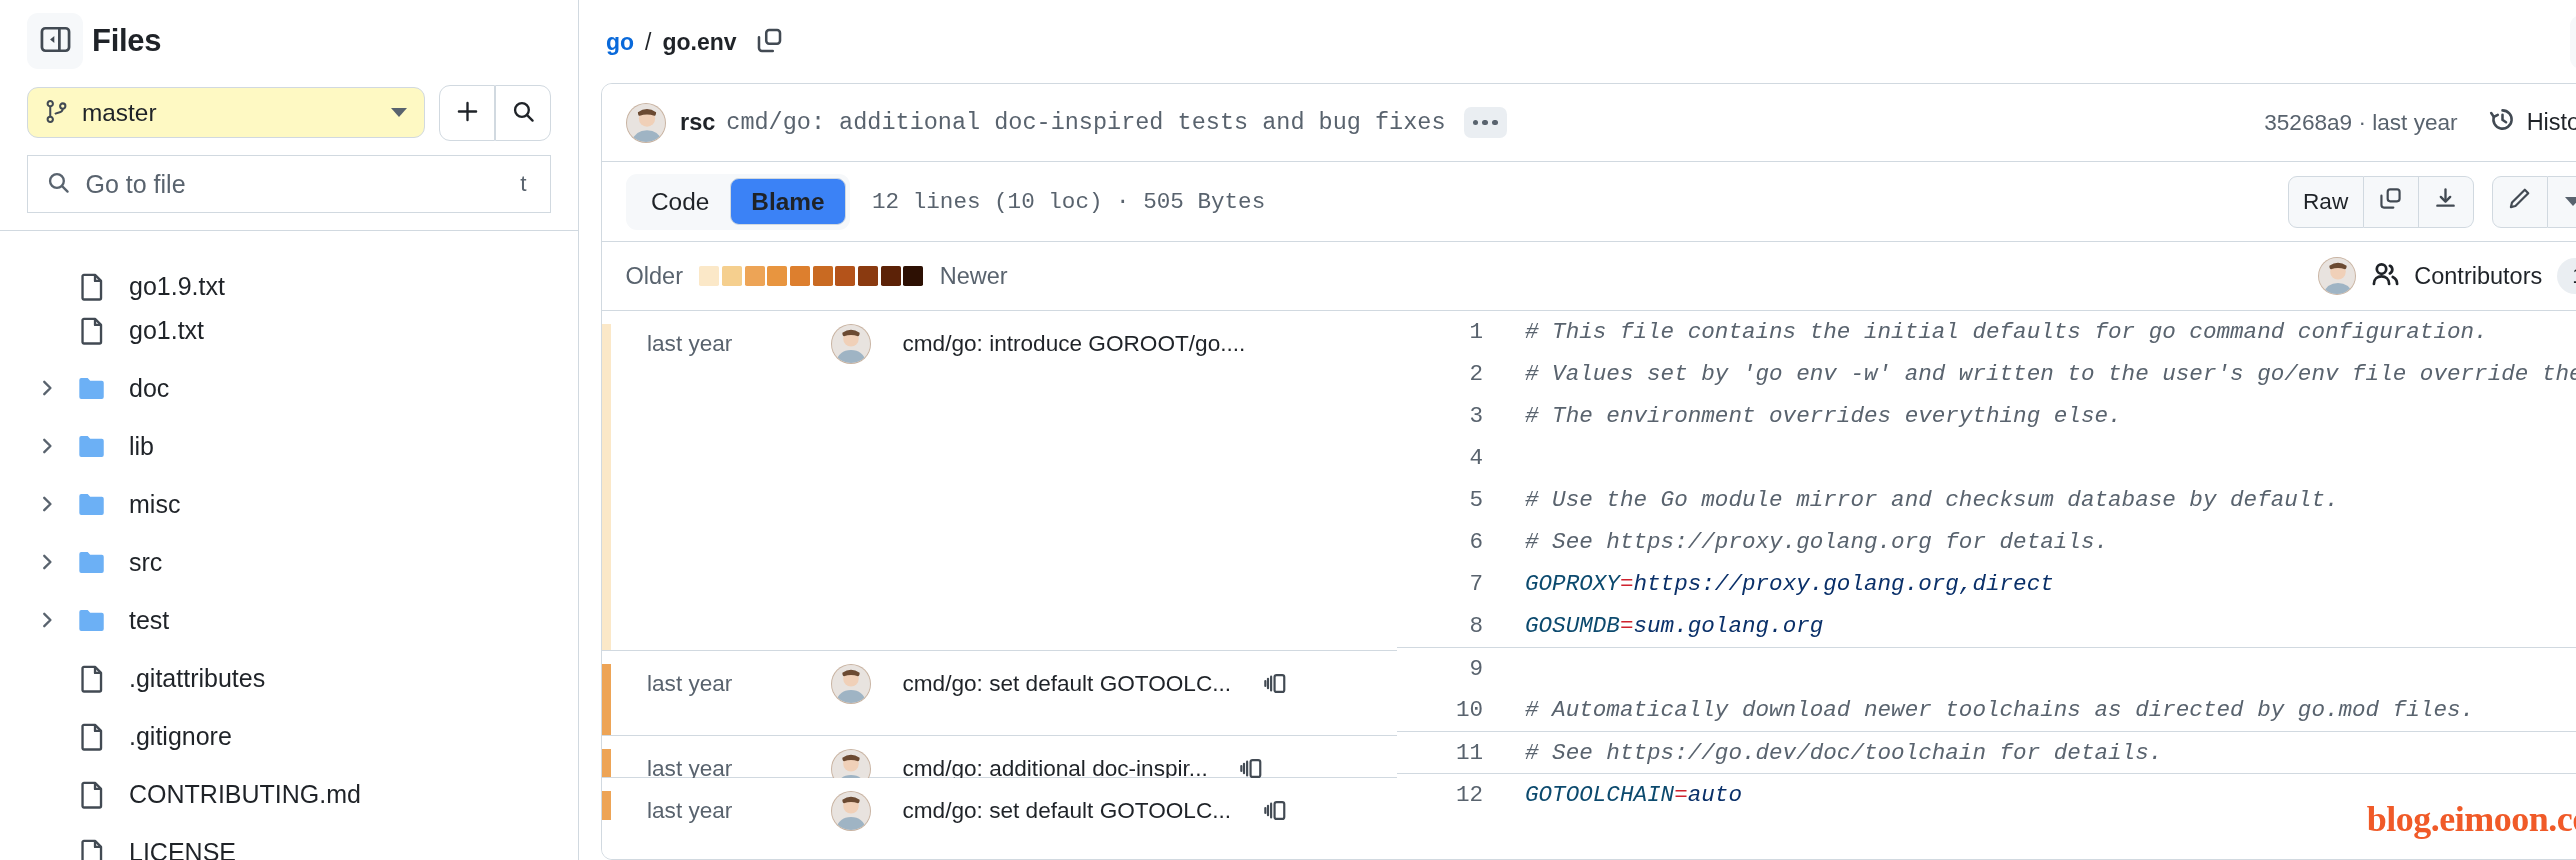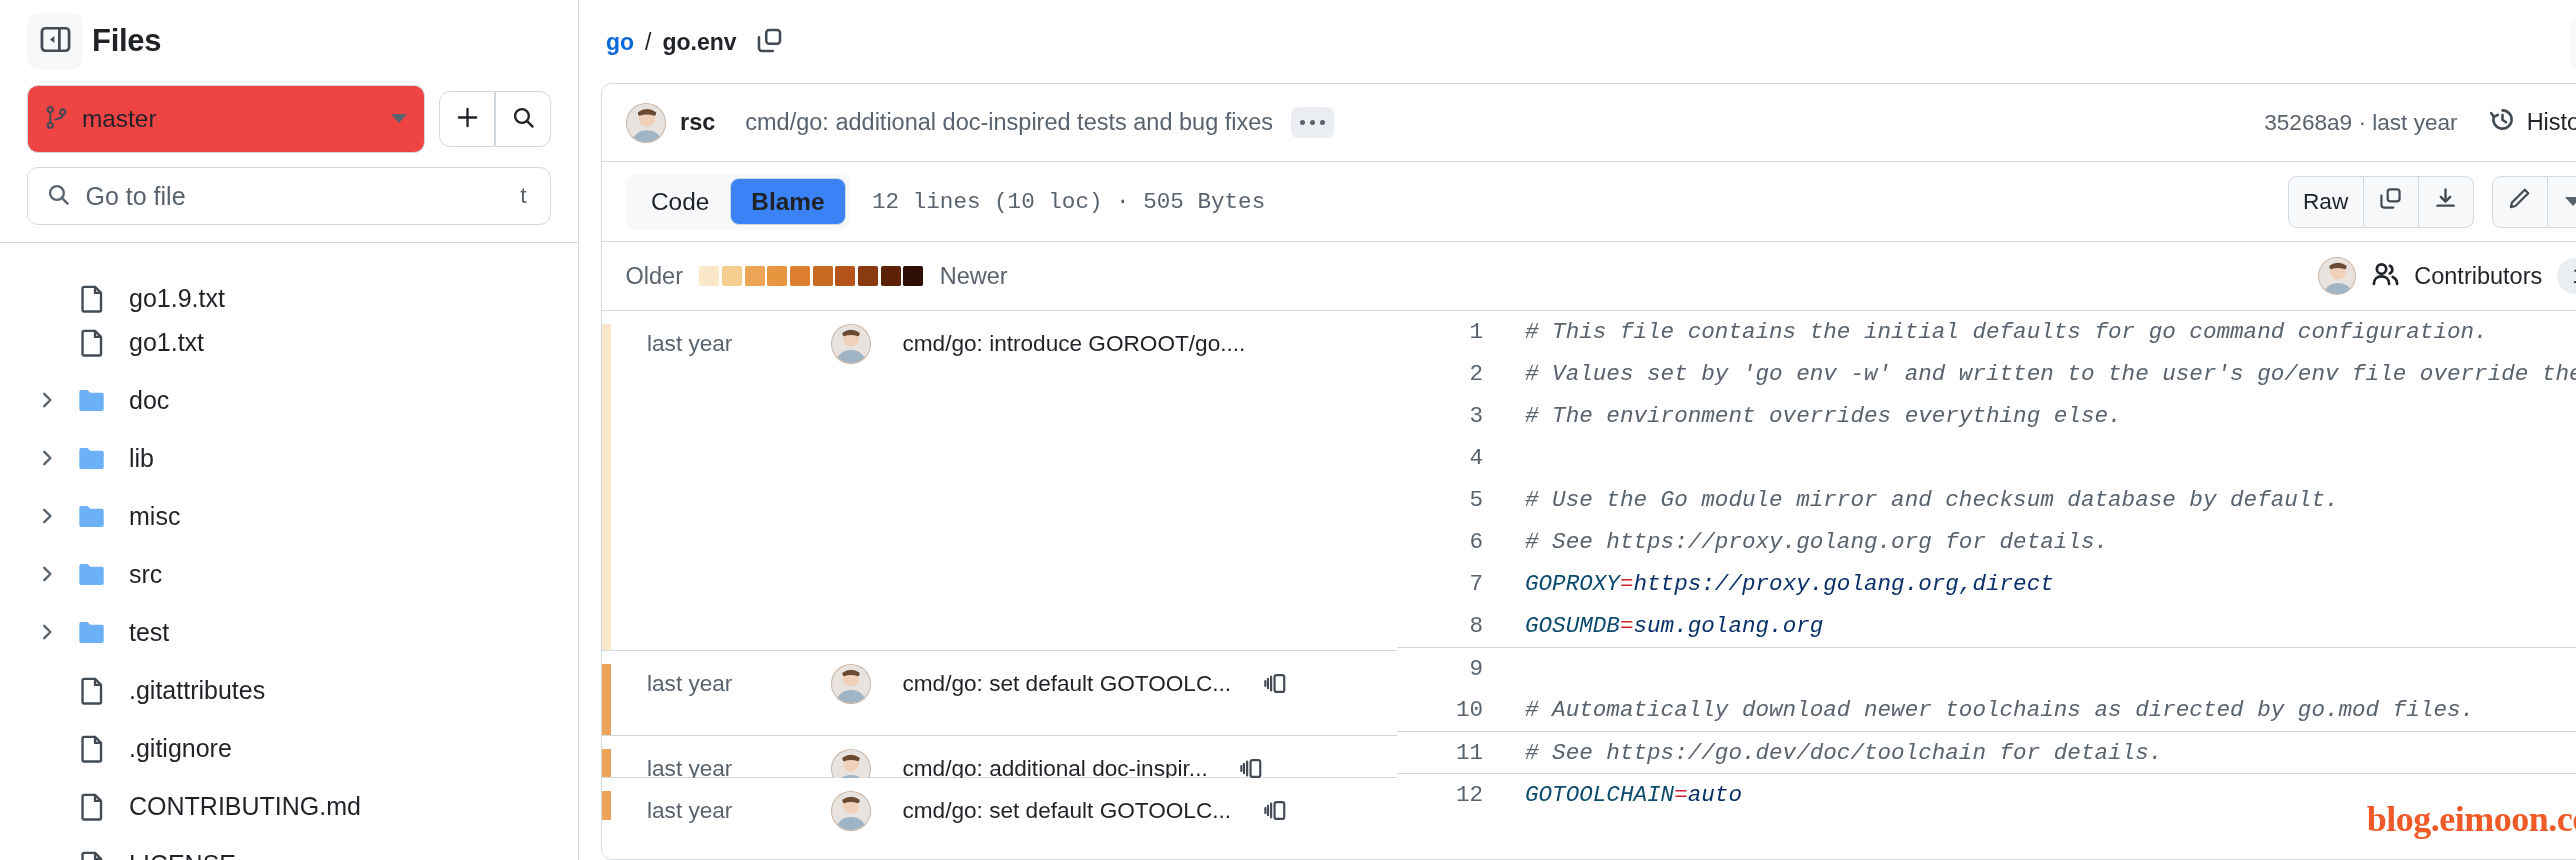--- a/index.html
+++ b/index.html
@@ -23,37 +23,37 @@
   .sb-header { display: flex; align-items: center; padding: 12.7px 18px 9px 27px; gap: 9px; }
   .sb-panel-btn {
     width: 56px; height: 56px; border-radius: 11px; background: #f6f8fa;
     display: flex; align-items: center; justify-content: center;
     border: none; cursor: pointer;
   }
   .sb-title { font-size: 31px; font-weight: 600; letter-spacing: -0.3px; color: #1f2328; }
 
   .sb-branchrow { display: flex; align-items: center; gap: 14.5px; padding: 7.2px 27px 0 27px; }
   .branch-select {
-    flex: 1; height: 68px; border: 1.8px solid #d1d9e0; border-radius: 11px;
-    background: #ef4444; display: flex; align-items: center; padding: 0 16.3px;
+    flex: 1; height: 51px; border: 1.8px solid #d1d9e0; border-radius: 11px;
+    background: #fef9c3; display: flex; align-items: center; padding: 0 16.3px;
     gap: 12.7px; cursor: pointer; position: relative;
   }
   .branch-name { font-size: 24.4px; font-weight: 500; color: #1f2328; flex: 1; }
   .caret { width: 0; height: 0; border-left: 8.1px solid transparent; border-right: 8.1px solid transparent; border-top: 9px solid #59636e; }
   .icon-btn {
     width: 56px; height: 56px; border: 1.8px solid #d1d9e0; border-radius: 11px;
     background: #fff; display: flex; align-items: center; justify-content: center; cursor: pointer;
   }
   .icon-btn.grp-l { border-radius: 11px 0 0 11px; border-right-width: 0.9px; }
   .icon-btn.grp-r { border-radius: 0 11px 11px 0; border-left-width: 0.9px; }
   .btn-group { display: flex; }
 
   .sb-searchrow { padding: 14.5px 27px 12.7px 27px; }
   .search-box {
-    height: 58px; border: 1.8px solid #d1d9e0; border-radius: 11px; background: #fff;
+    height: 58px; border: 1.8px solid #d1d9e0; border-radius: 0; background: #fff;
     display: flex; align-items: center; padding: 0 18px; gap: 14.5px; cursor: text;
   }
   .search-box input {
     flex: 1; border: none; outline: none; font-size: 25px; color: #1f2328;
     font-family: "Liberation Sans", sans-serif; background: transparent;
   }
   .search-box input::placeholder { color: #59636e; }
   .kbd { font-size: 22.6px; color: #59636e; padding-right: 5.4px; }
 
   .sb-divider { height: 1.8px; background: #d1d9e0; margin-top: 3.6px; }
@@ -91,21 +91,21 @@
   .commit-bar {
     display: flex; align-items: center; height: 78px; padding: 0 23.5px 0 23.5px;
     border-bottom: 1.8px solid #d1d9e0; background: #fff; gap: 0;
   }
   .avatar {
     width: 40px; height: 40px; border-radius: 50%; overflow: hidden; flex: none;
     background: #d9c3b0; border: 0.9px solid rgba(0,0,0,.08);
   }
   .avatar svg { display: block; }
   .commit-author { font-size: 23.5px; font-weight: 700; color: #1f2328; margin-left: 14.5px; cursor: pointer; }
-  .commit-msg { font-size: 23.5px; color: #59636e; margin-left: 30px; cursor: pointer; }
+  .commit-msg { font-size: 23.5px; color: #59636e; margin-left: 11px; cursor: pointer; font-family: Liberation Mono, monospace; }
   .expand-btn {
     margin-left: 18px; height: 31px; padding: 0 9px; background: #eaeef2; border-radius: 7.2px;
     display: flex; align-items: center; gap: 4.5px; cursor: pointer; border: none;
   }
   .expand-btn i { width: 5.4px; height: 5.4px; border-radius: 50%; background: #59636e; display: block; }
   .commit-right { margin-left: auto; display: flex; align-items: center; gap: 31px; }
   .commit-meta { font-size: 22.6px; color: #59636e; }
   .history-link { display: flex; align-items: center; gap: 11px; font-size: 23.5px; color: #1f2328; font-weight: 400; cursor: pointer; }
 
   

